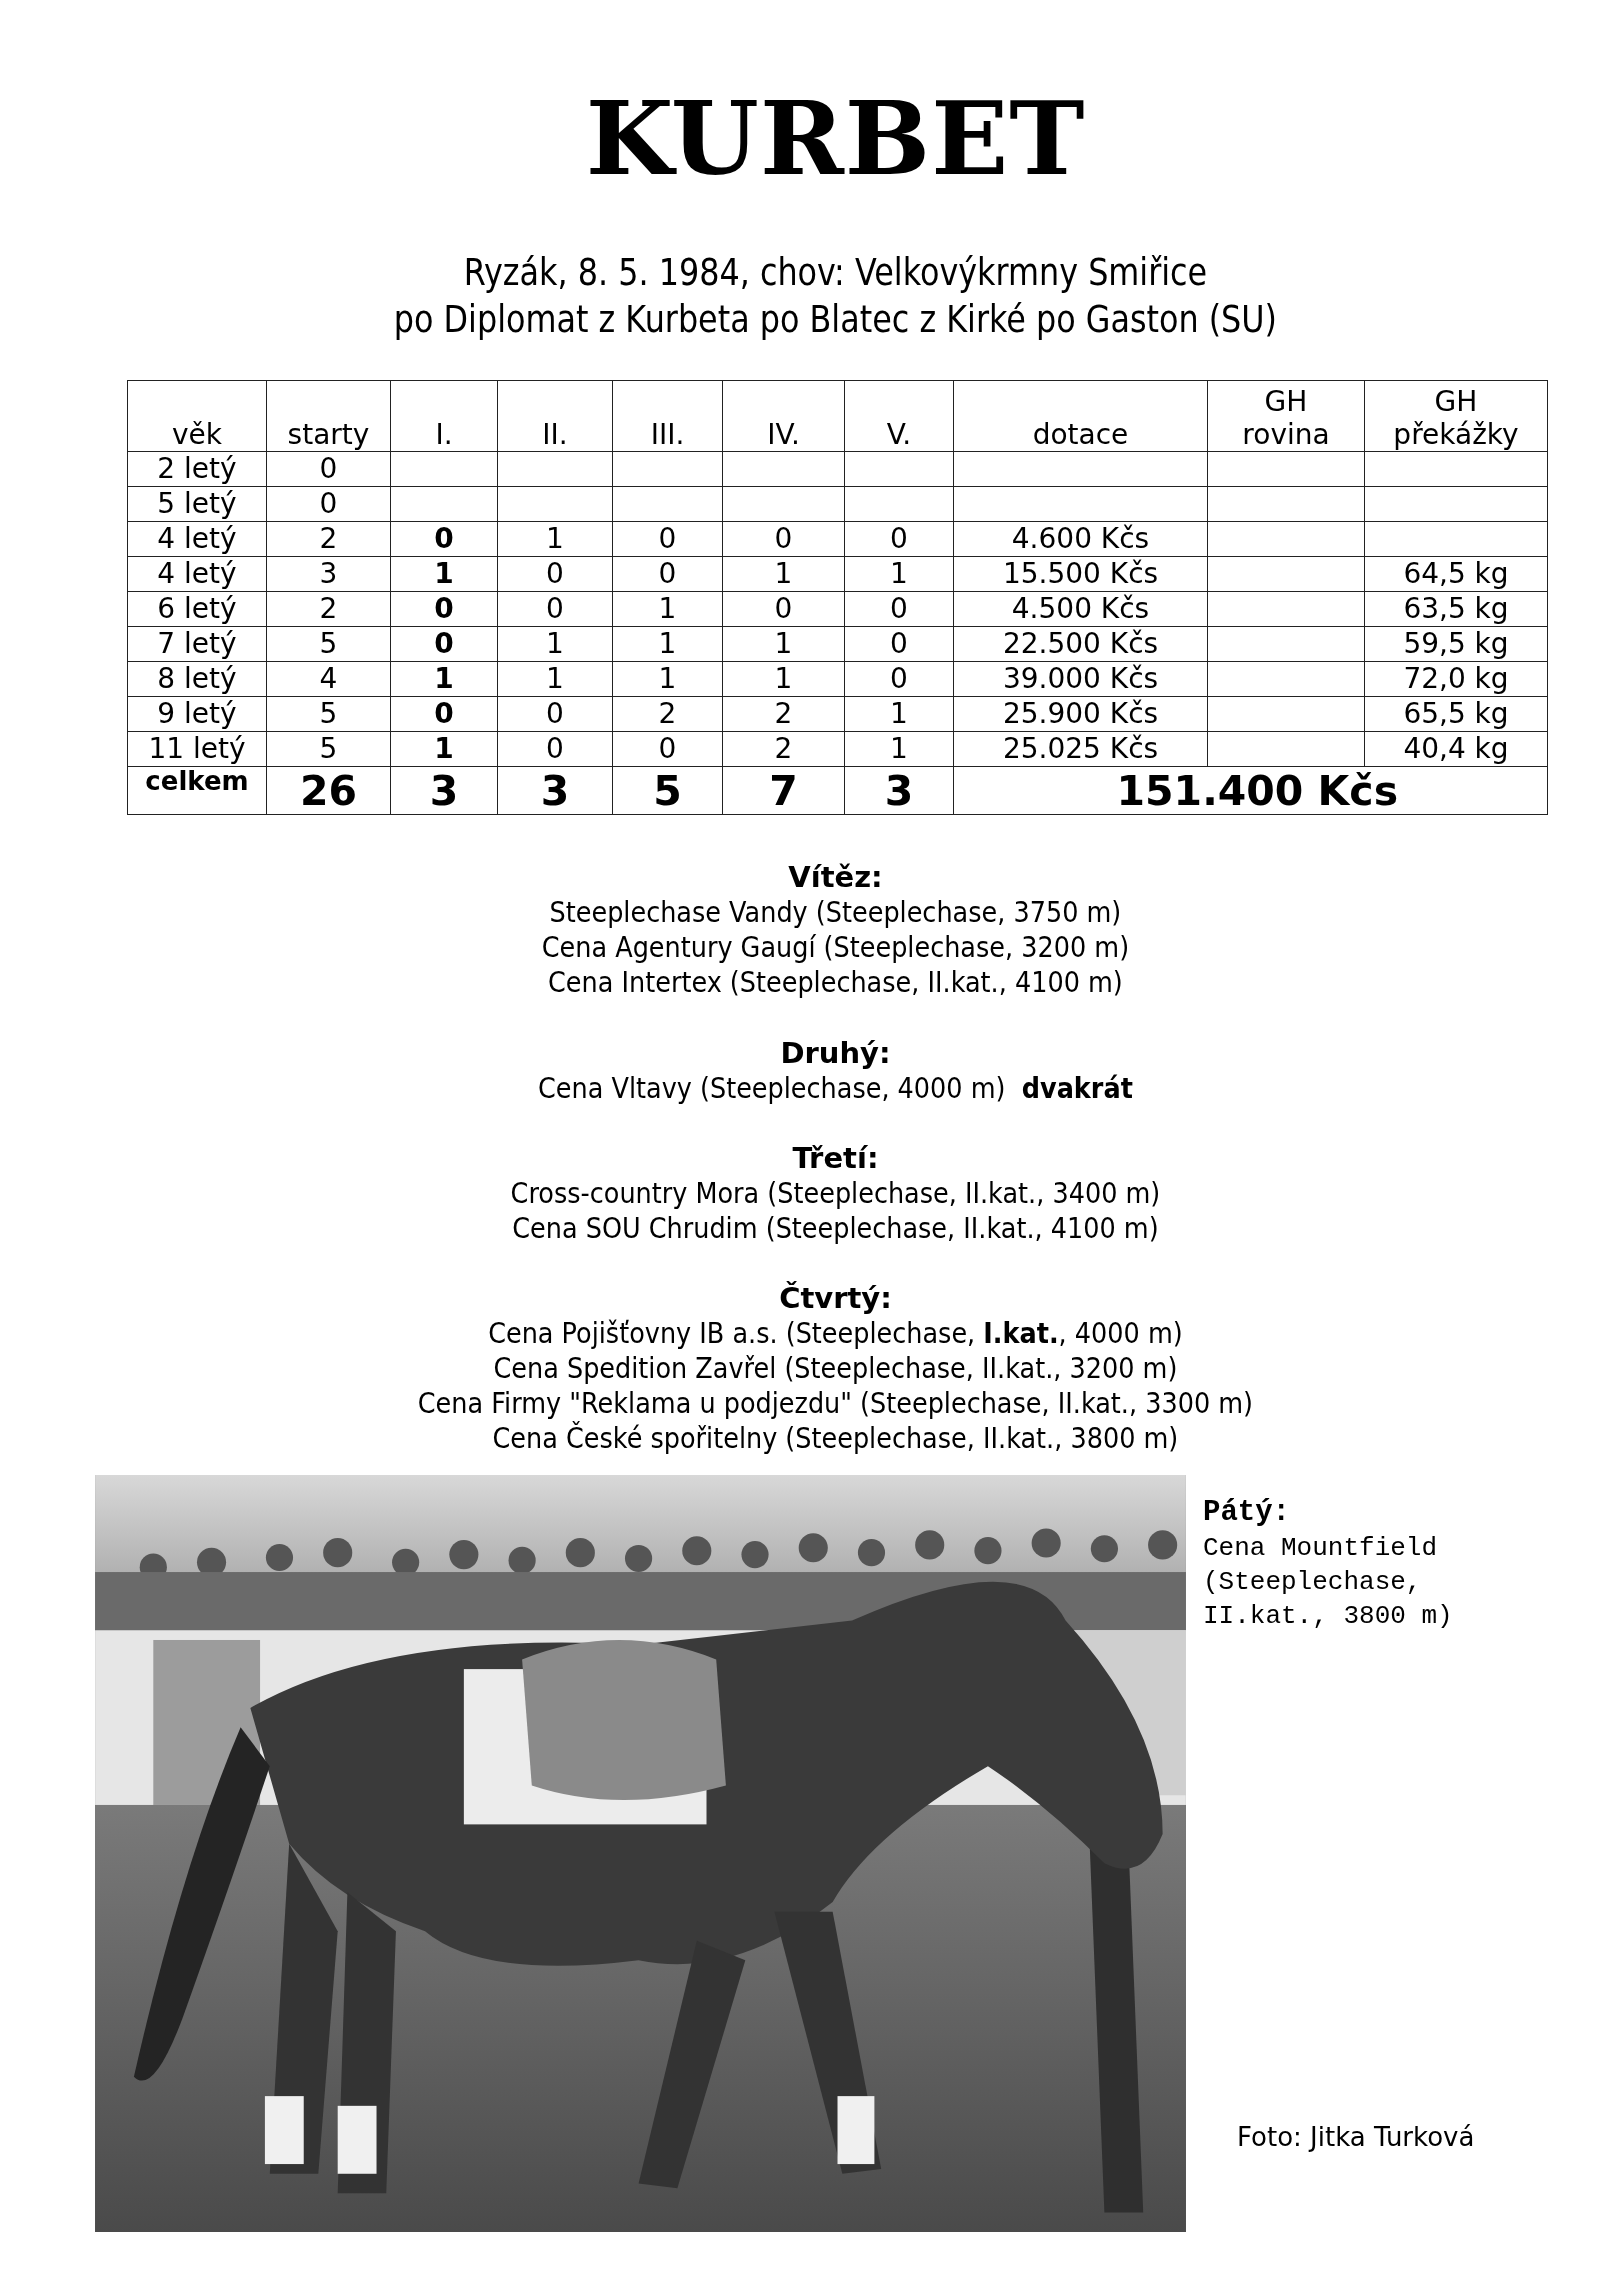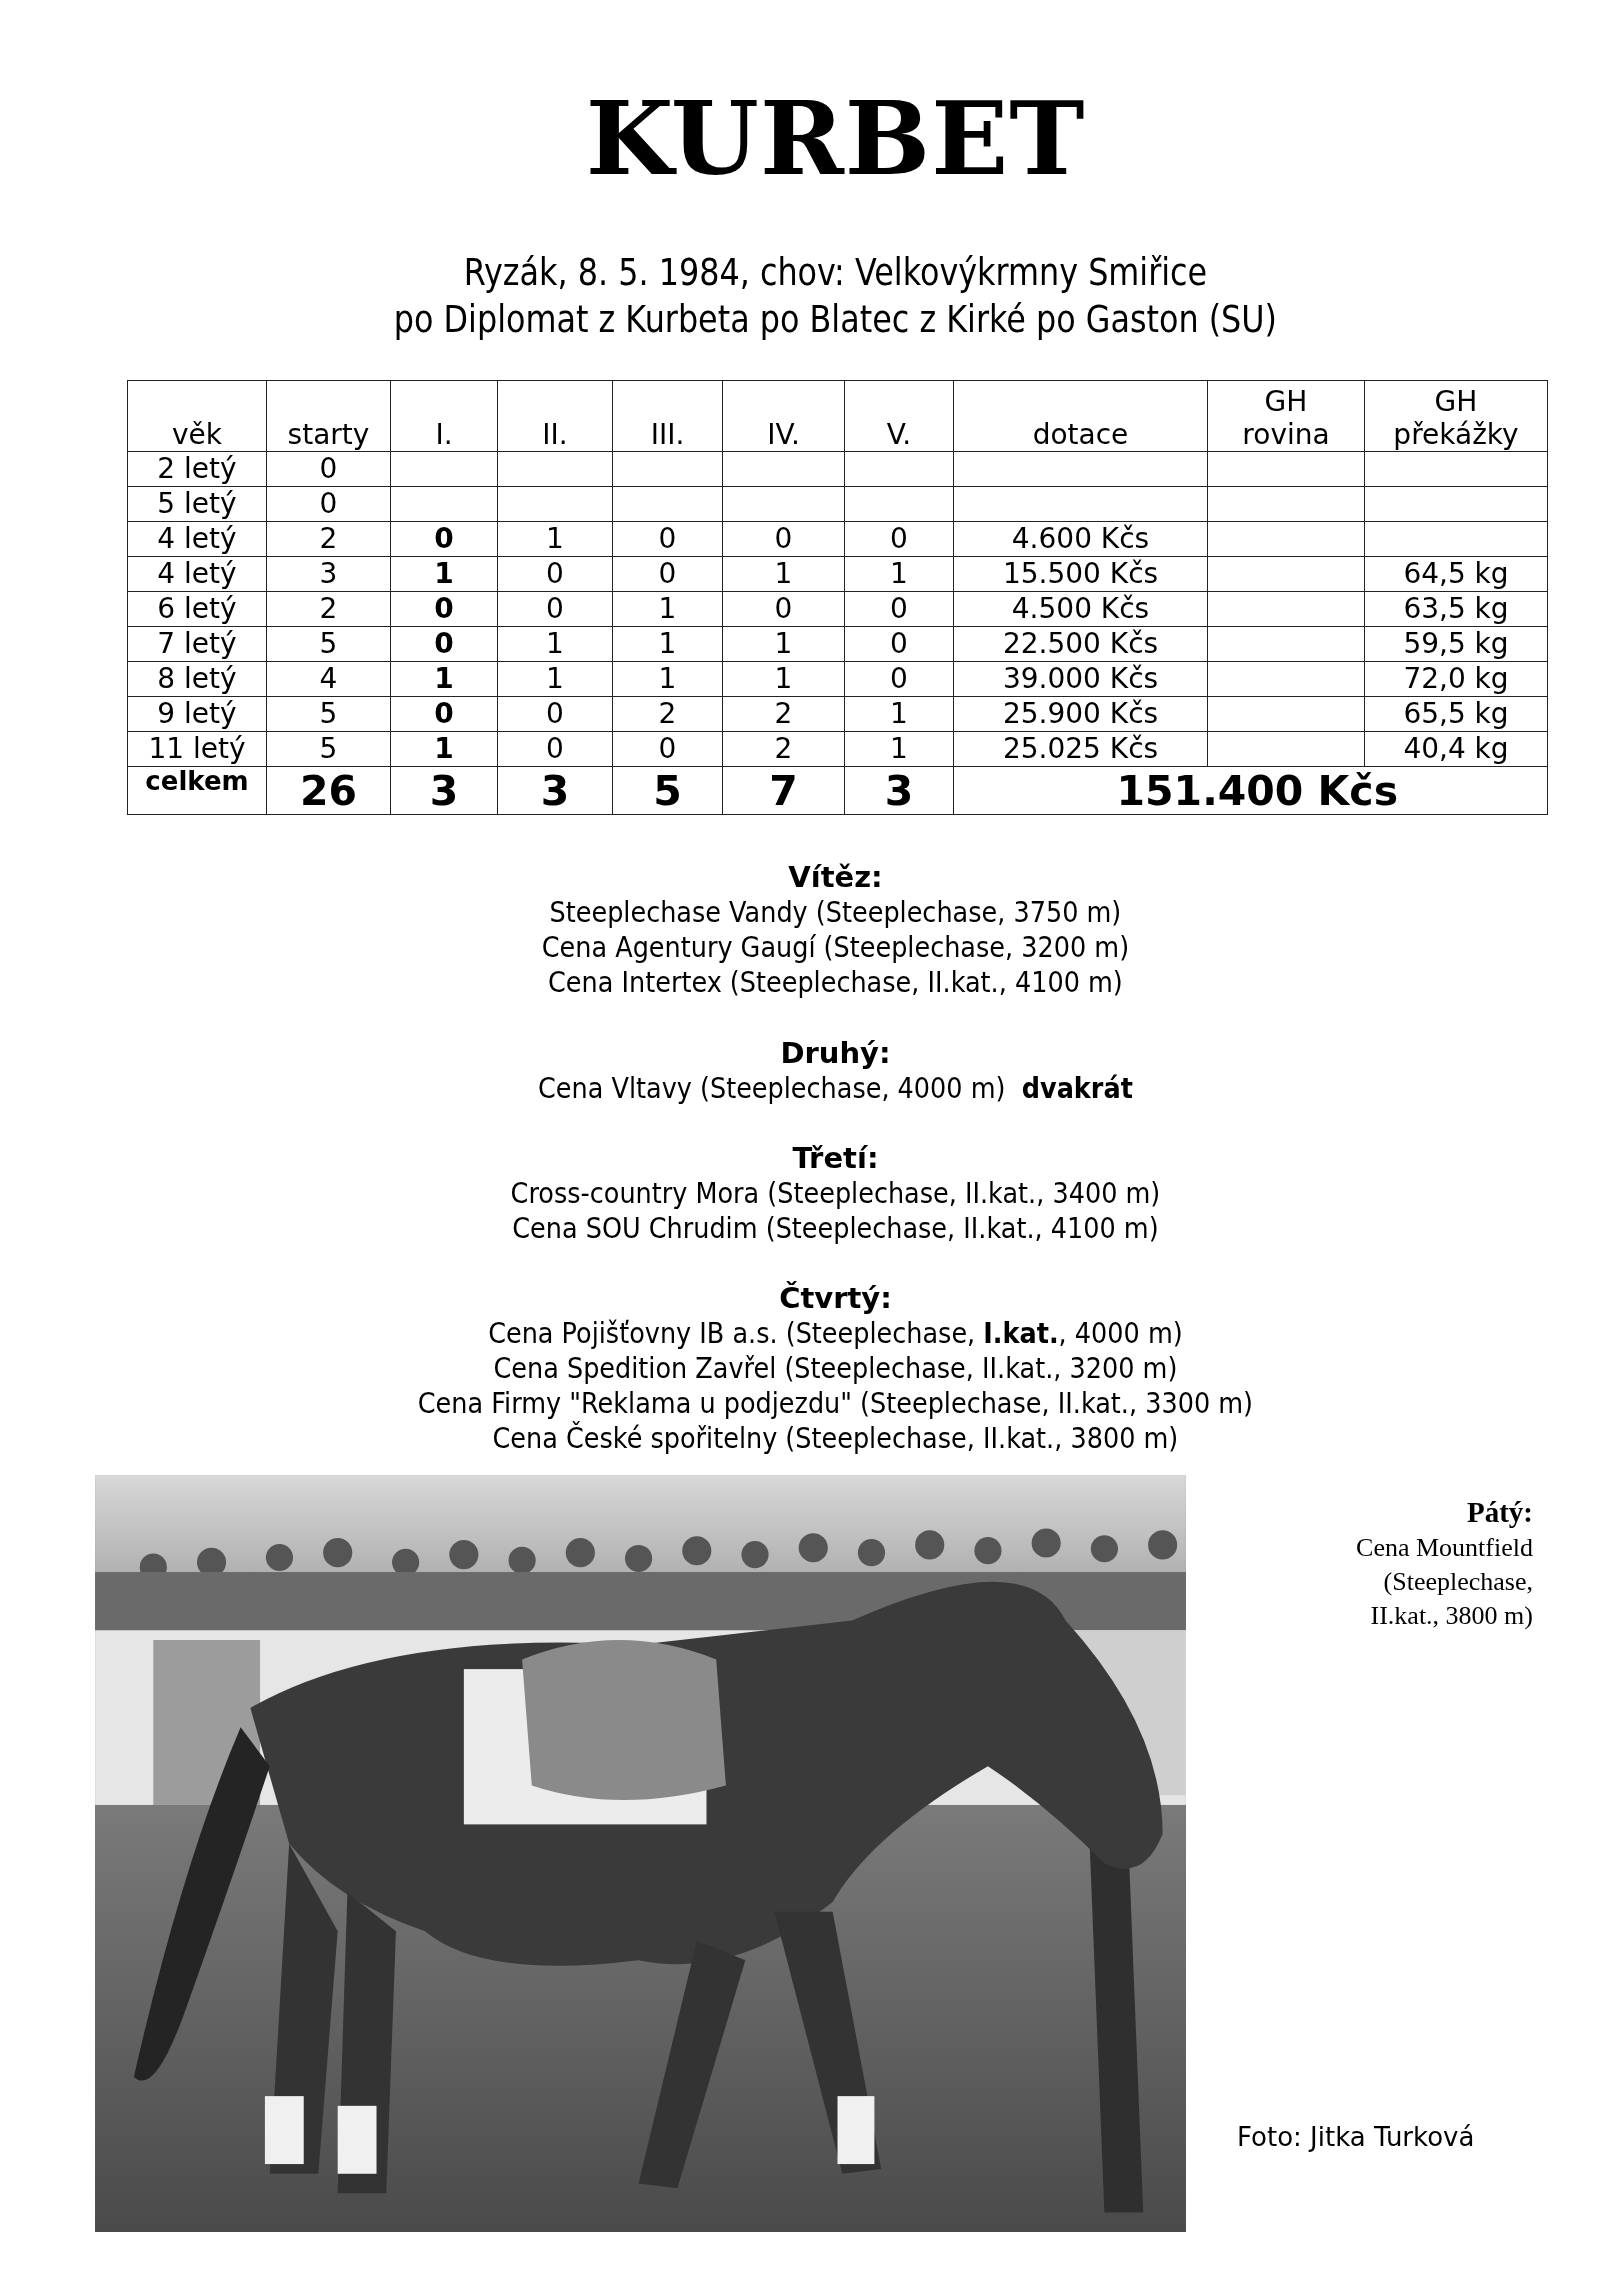--- a/index.html
+++ b/index.html
@@ -18,21 +18,21 @@
   td.b { font-weight:bold; }
   td.r { text-align:right; padding-right:19.4px; }
   tr.total td { height:47px; font-weight:bold; font-size:41px; }
   tr.total td.lbl { font-size:26px; vertical-align:top; line-height:29px; }
   tr.total td.tot { text-align:center; padding-left:13.6px; font-size:41px; }
   .section { position:absolute; left:0; width:1671px; text-align:center; font-family:"DejaVu Sans", sans-serif; }
   .section .h { font-weight:bold; font-size:29px; line-height:35px; }
   .section .l { font-size:29px; line-height:35px; display:block; transform:scaleX(0.88); transform-origin:835px 0; }
   .section .l b { font-weight:bold; }
   .photo { position:absolute; left:95px; top:1475px; width:1091px; height:757px; overflow:hidden; background:#6f6f6f; }
-  .paty { position:absolute; left:1203px; top:1494px; width:330px; text-align:right; font-family:Liberation Serif, serif; }
+  .paty { position:absolute; left:1203px; top:1494px; width:330px; text-align:left; font-family:Liberation Mono, monospace; }
   .paty .h { font-weight:bold; font-size:29px; line-height:37px; }
   .paty .l { font-size:26px; line-height:34px; }
   .foto { position:absolute; left:1237px; top:2121px; font-family:"DejaVu Sans", sans-serif; font-size:26px; line-height:33px; }
 </style>
 </head>
 <body>
 
 <div class="title">KURBET</div>
 <div class="sub sub1">Ryzák, 8. 5. 1984, chov:  Velkovýkrmny Smiřice</div>
 <div class="sub sub2">po Diplomat z Kurbeta po Blatec z Kirké po Gaston (SU)</div>

